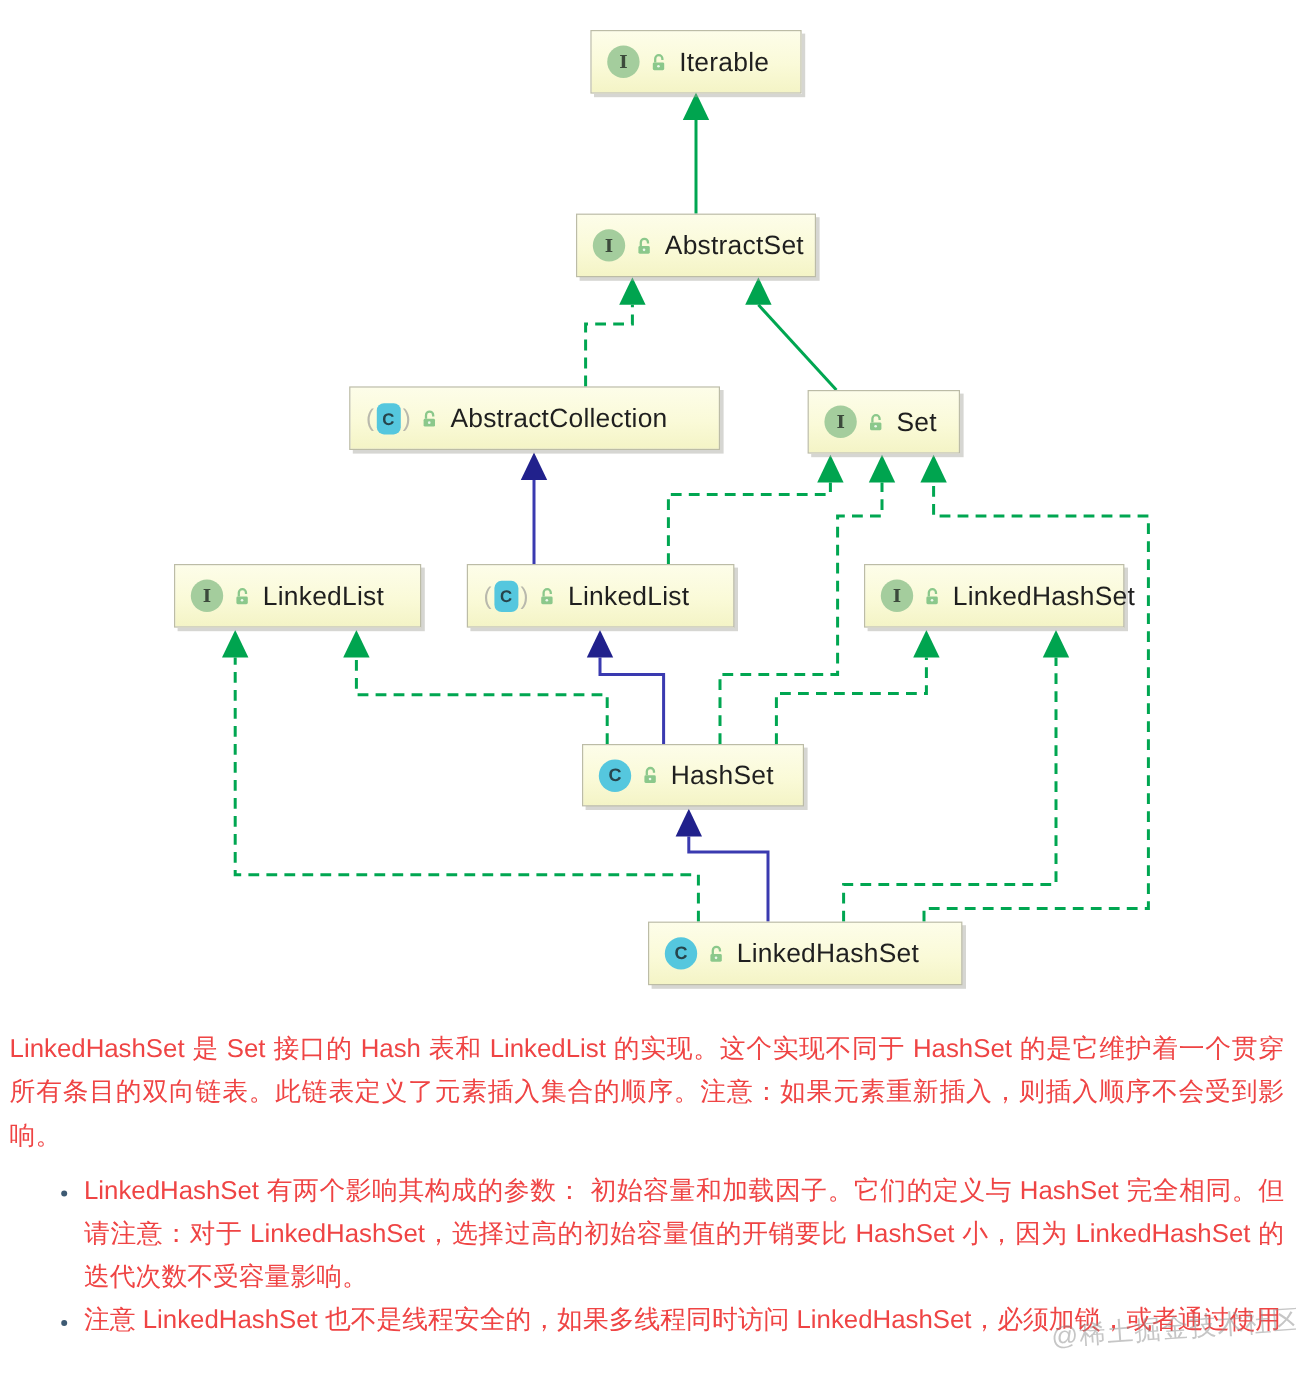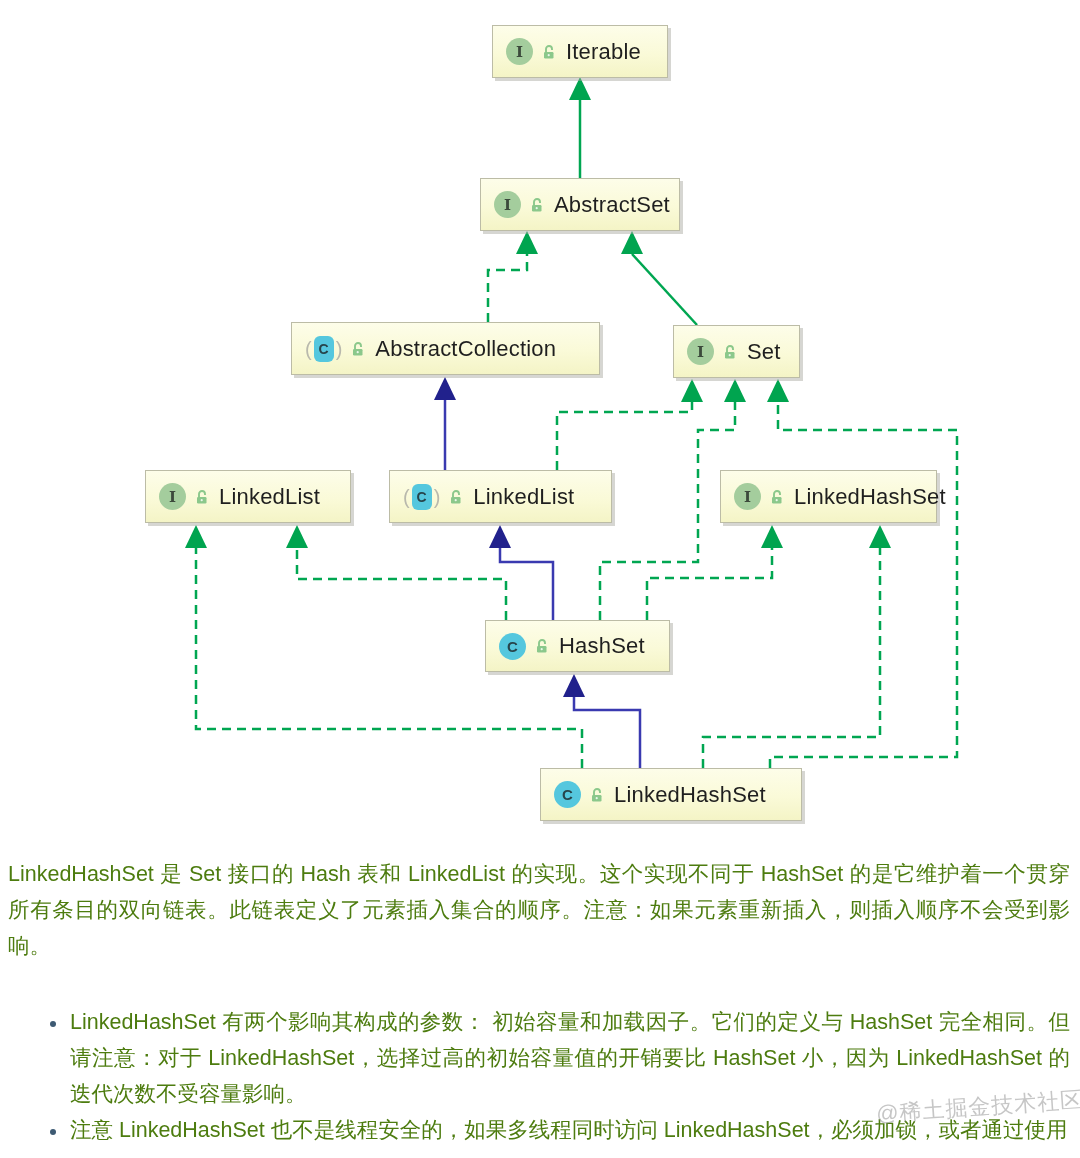--- a/index.html
+++ b/index.html
@@ -38,26 +38,26 @@
     width:20px; height:26px; border-radius:6px; background:#55c7de;
     color:#27444b; font-size:14px; font-weight:bold;
     display:flex; align-items:center; justify-content:center;
   }
 
   .lock { flex:0 0 auto; display:flex; margin-left:-1px; }
 
   
   .article {
     padding:6px 10px 0 8px;
-    color:#4d7c0f;
+    color:#ef4444;
     font-size:21.5px; line-height:36px;
     text-align:justify;
   }
   .article p { margin-top:2px; }
-  .article ul { margin:40px 0 0 0; padding-left:60px; list-style:disc; }
+  .article ul { margin:10px 0 0 0; padding-left:60px; list-style:disc; }
   .article li { padding-left:2px; margin-bottom:0px; }
   .article li::marker { color:#3d5a73; font-size:19px; }
 
   .watermark {
     position:absolute; left:876px; top:1092px;
     color:#8f8f8f; opacity:.5; font-size:22px; letter-spacing:1px;
     transform:rotate(-4deg); white-space:nowrap; pointer-events:none; z-index:5;
   }
 </style>
 </head>

